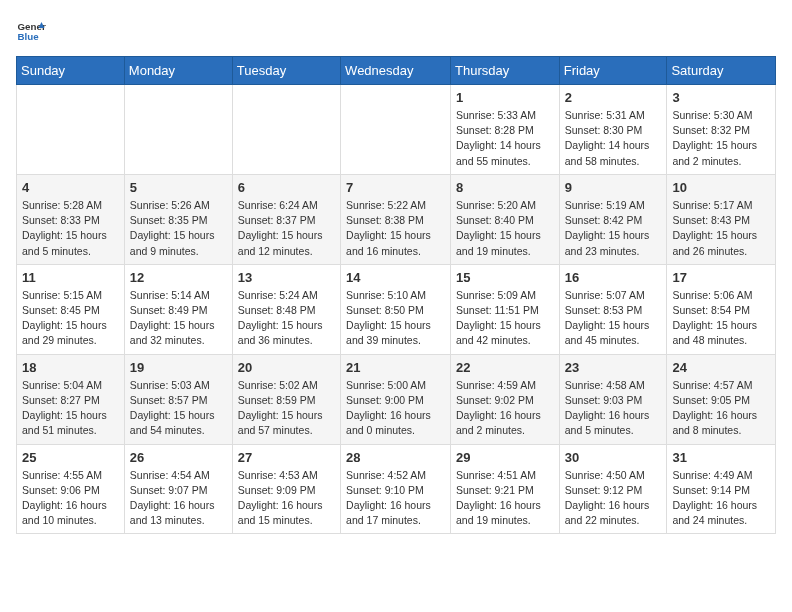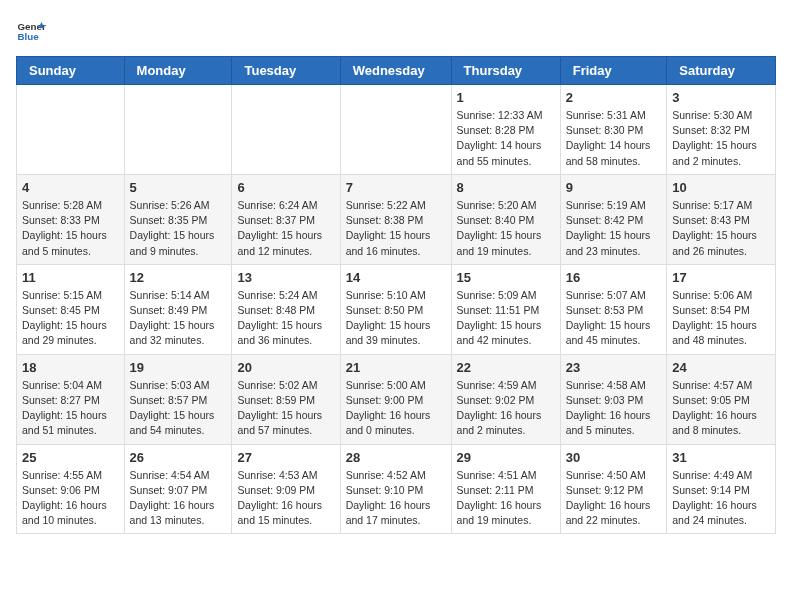--- a/index.html
+++ b/index.html
@@ -39,22 +39,22 @@
     }
     table {
       width: 100%;
       border-collapse: collapse;
       border: 1px solid #ccc;
     }
     thead tr th {
       background-color: #2a6ebb;
       color: #fff;
       font-size: 13px;
-      font-weight: bold;
-      padding: 6px 12px;
+      font-weight: normal;
+      padding: 6px 4px;
       text-align: left;
       border: 1px solid #1e5a99;
     }
     tbody tr td {
       vertical-align: top;
       font-size: 11px;
       color: #333;
       padding: 5px 5px;
       border: 1px solid #ddd;
       background: #fff;
@@ -108,21 +108,21 @@
       </tr>
   </thead>
   <tbody id="calendar-body">
   <tr>
         <td class="empty-cell"></td>
         <td class="empty-cell"></td>
         <td class="empty-cell"></td>
         <td class="empty-cell"></td>
         <td>
           <div class="day-number">1</div>
-          <div class="day-info">Sunrise: 12:33 AM
+          <div class="day-info">Sunrise: 5:33 AM
 Sunset: 8:28 PM
 Daylight: 14 hours
 and 55 minutes.</div>
         </td>
         <td>
           <div class="day-number">2</div>
           <div class="day-info">Sunrise: 5:31 AM
 Sunset: 8:30 PM
 Daylight: 14 hours
 and 58 minutes.</div>
@@ -313,21 +313,21 @@
         <td>
           <div class="day-number">28</div>
           <div class="day-info">Sunrise: 4:52 AM
 Sunset: 9:10 PM
 Daylight: 16 hours
 and 17 minutes.</div>
         </td>
         <td>
           <div class="day-number">29</div>
           <div class="day-info">Sunrise: 4:51 AM
-Sunset: 2:11 PM
+Sunset: 9:21 PM
 Daylight: 16 hours
 and 19 minutes.</div>
         </td>
         <td>
           <div class="day-number">30</div>
           <div class="day-info">Sunrise: 4:50 AM
 Sunset: 9:12 PM
 Daylight: 16 hours
 and 22 minutes.</div>
         </td>

